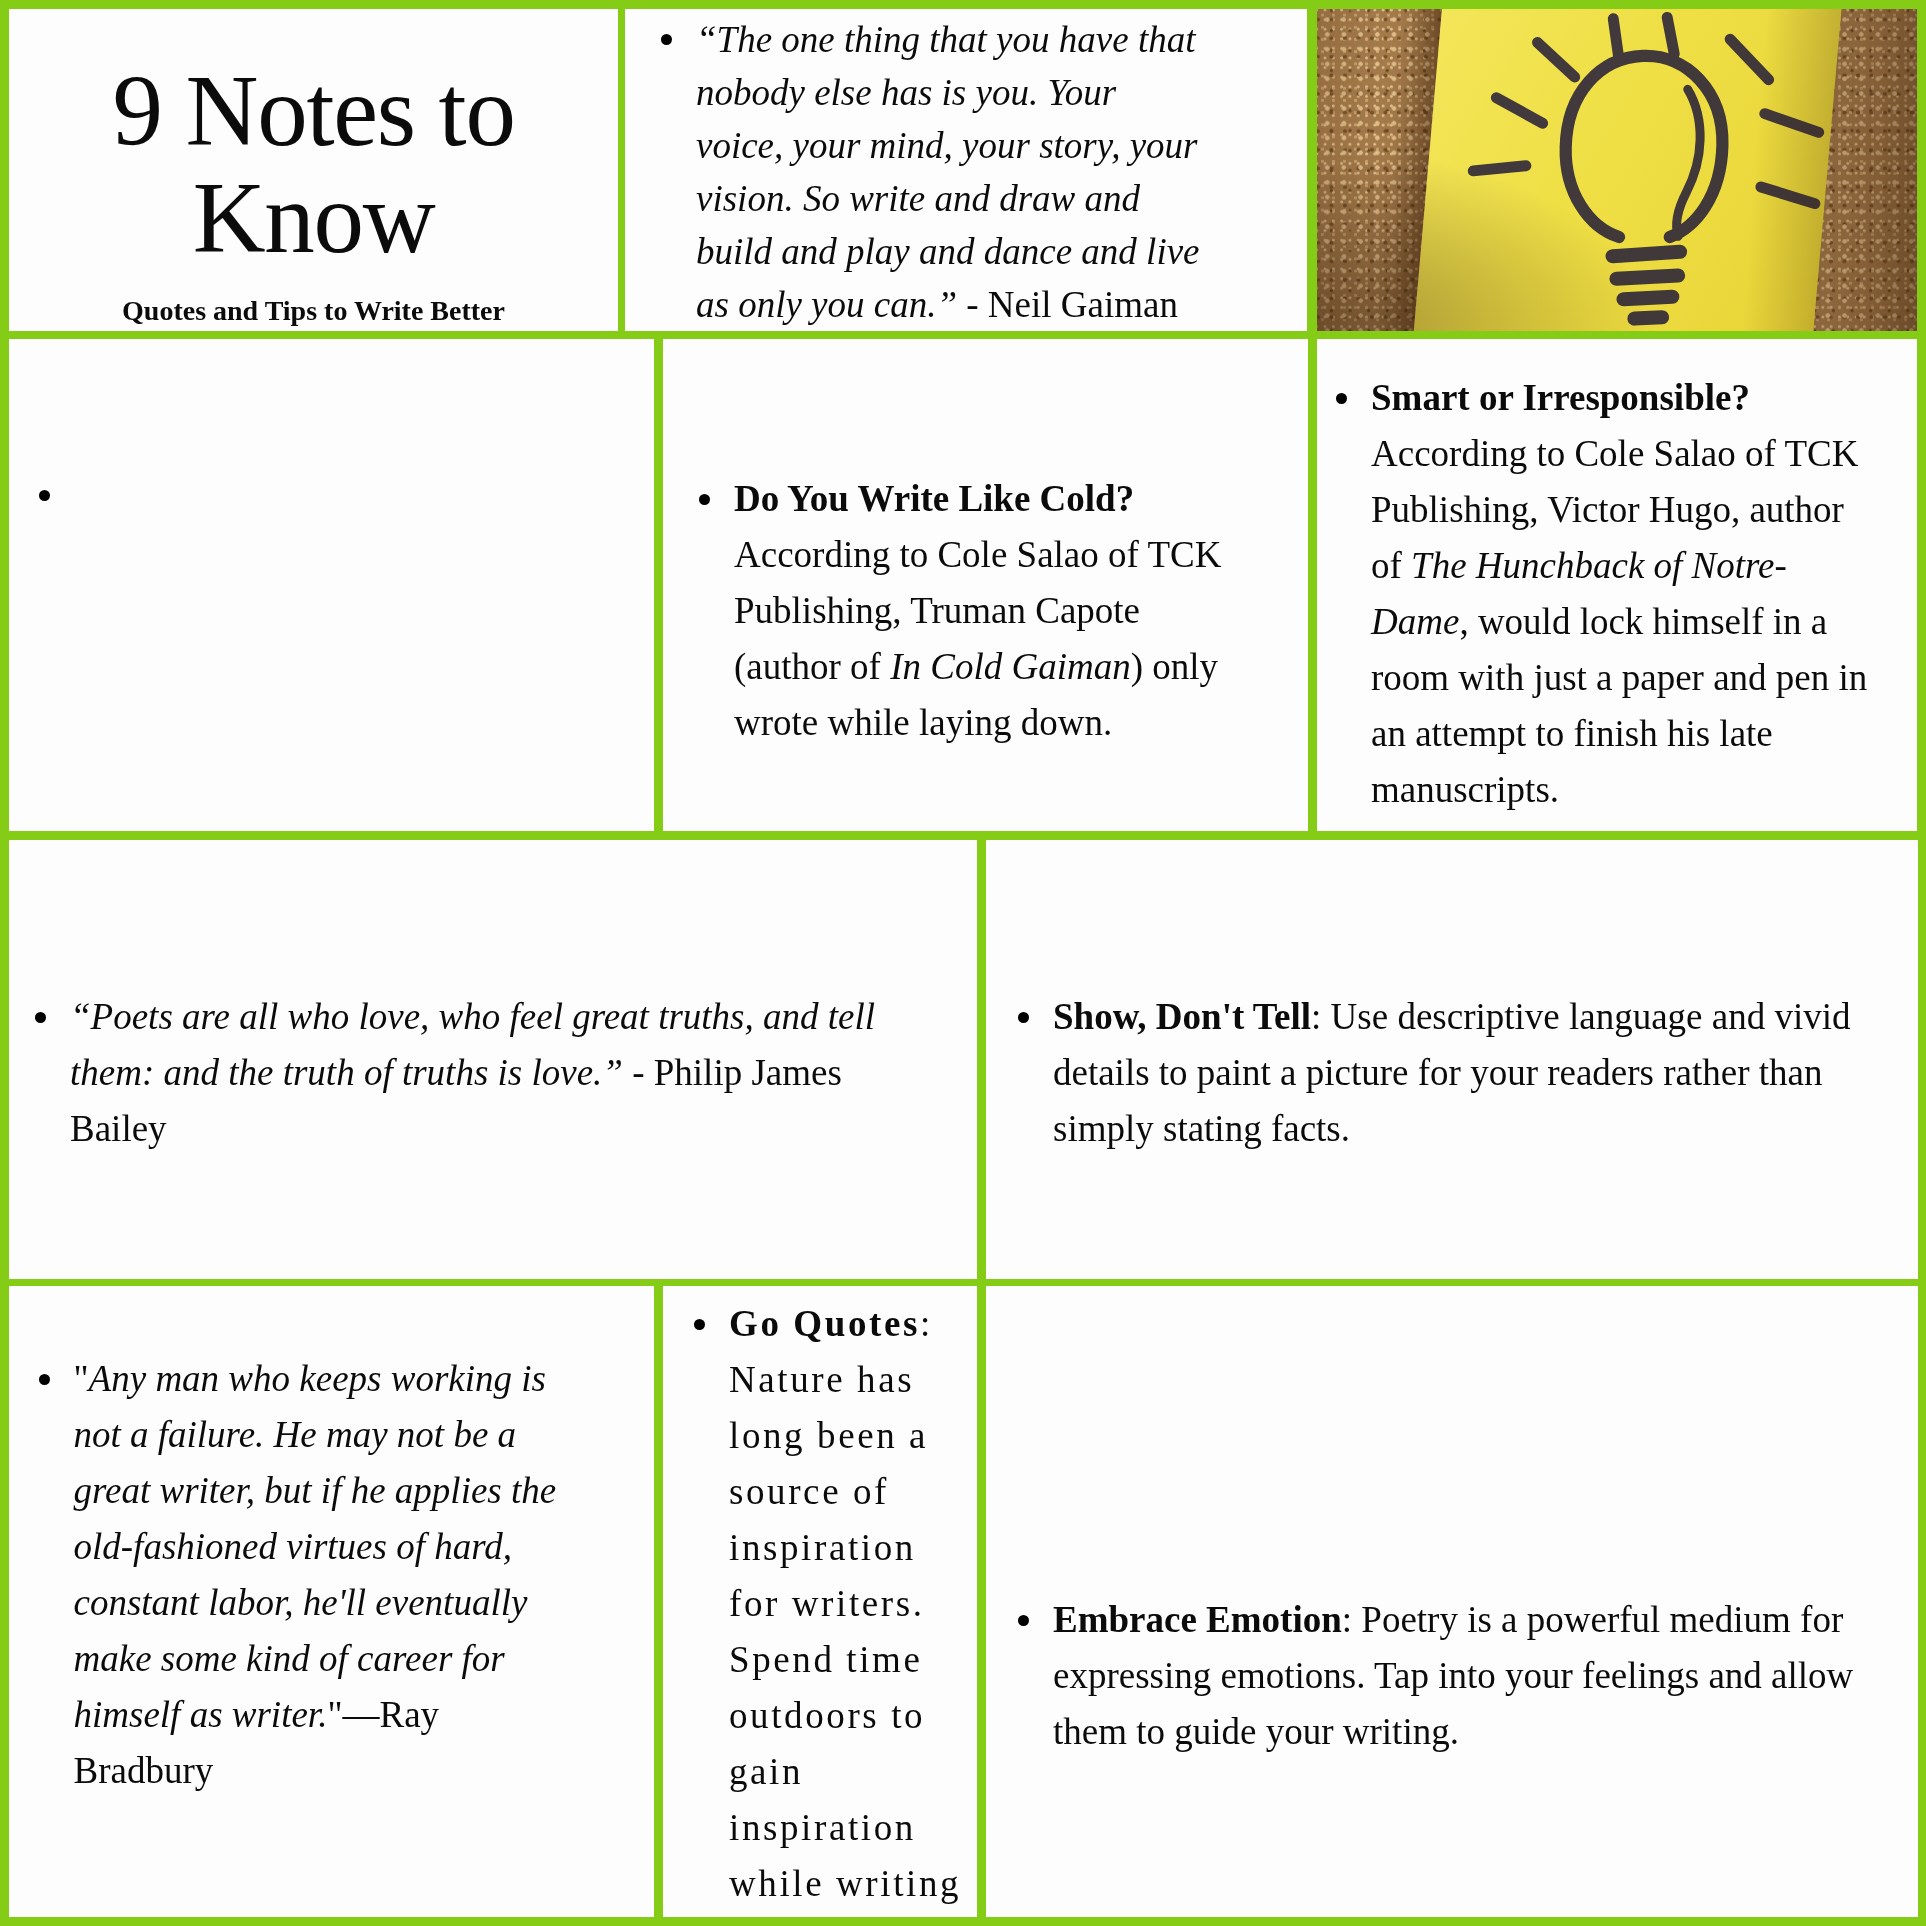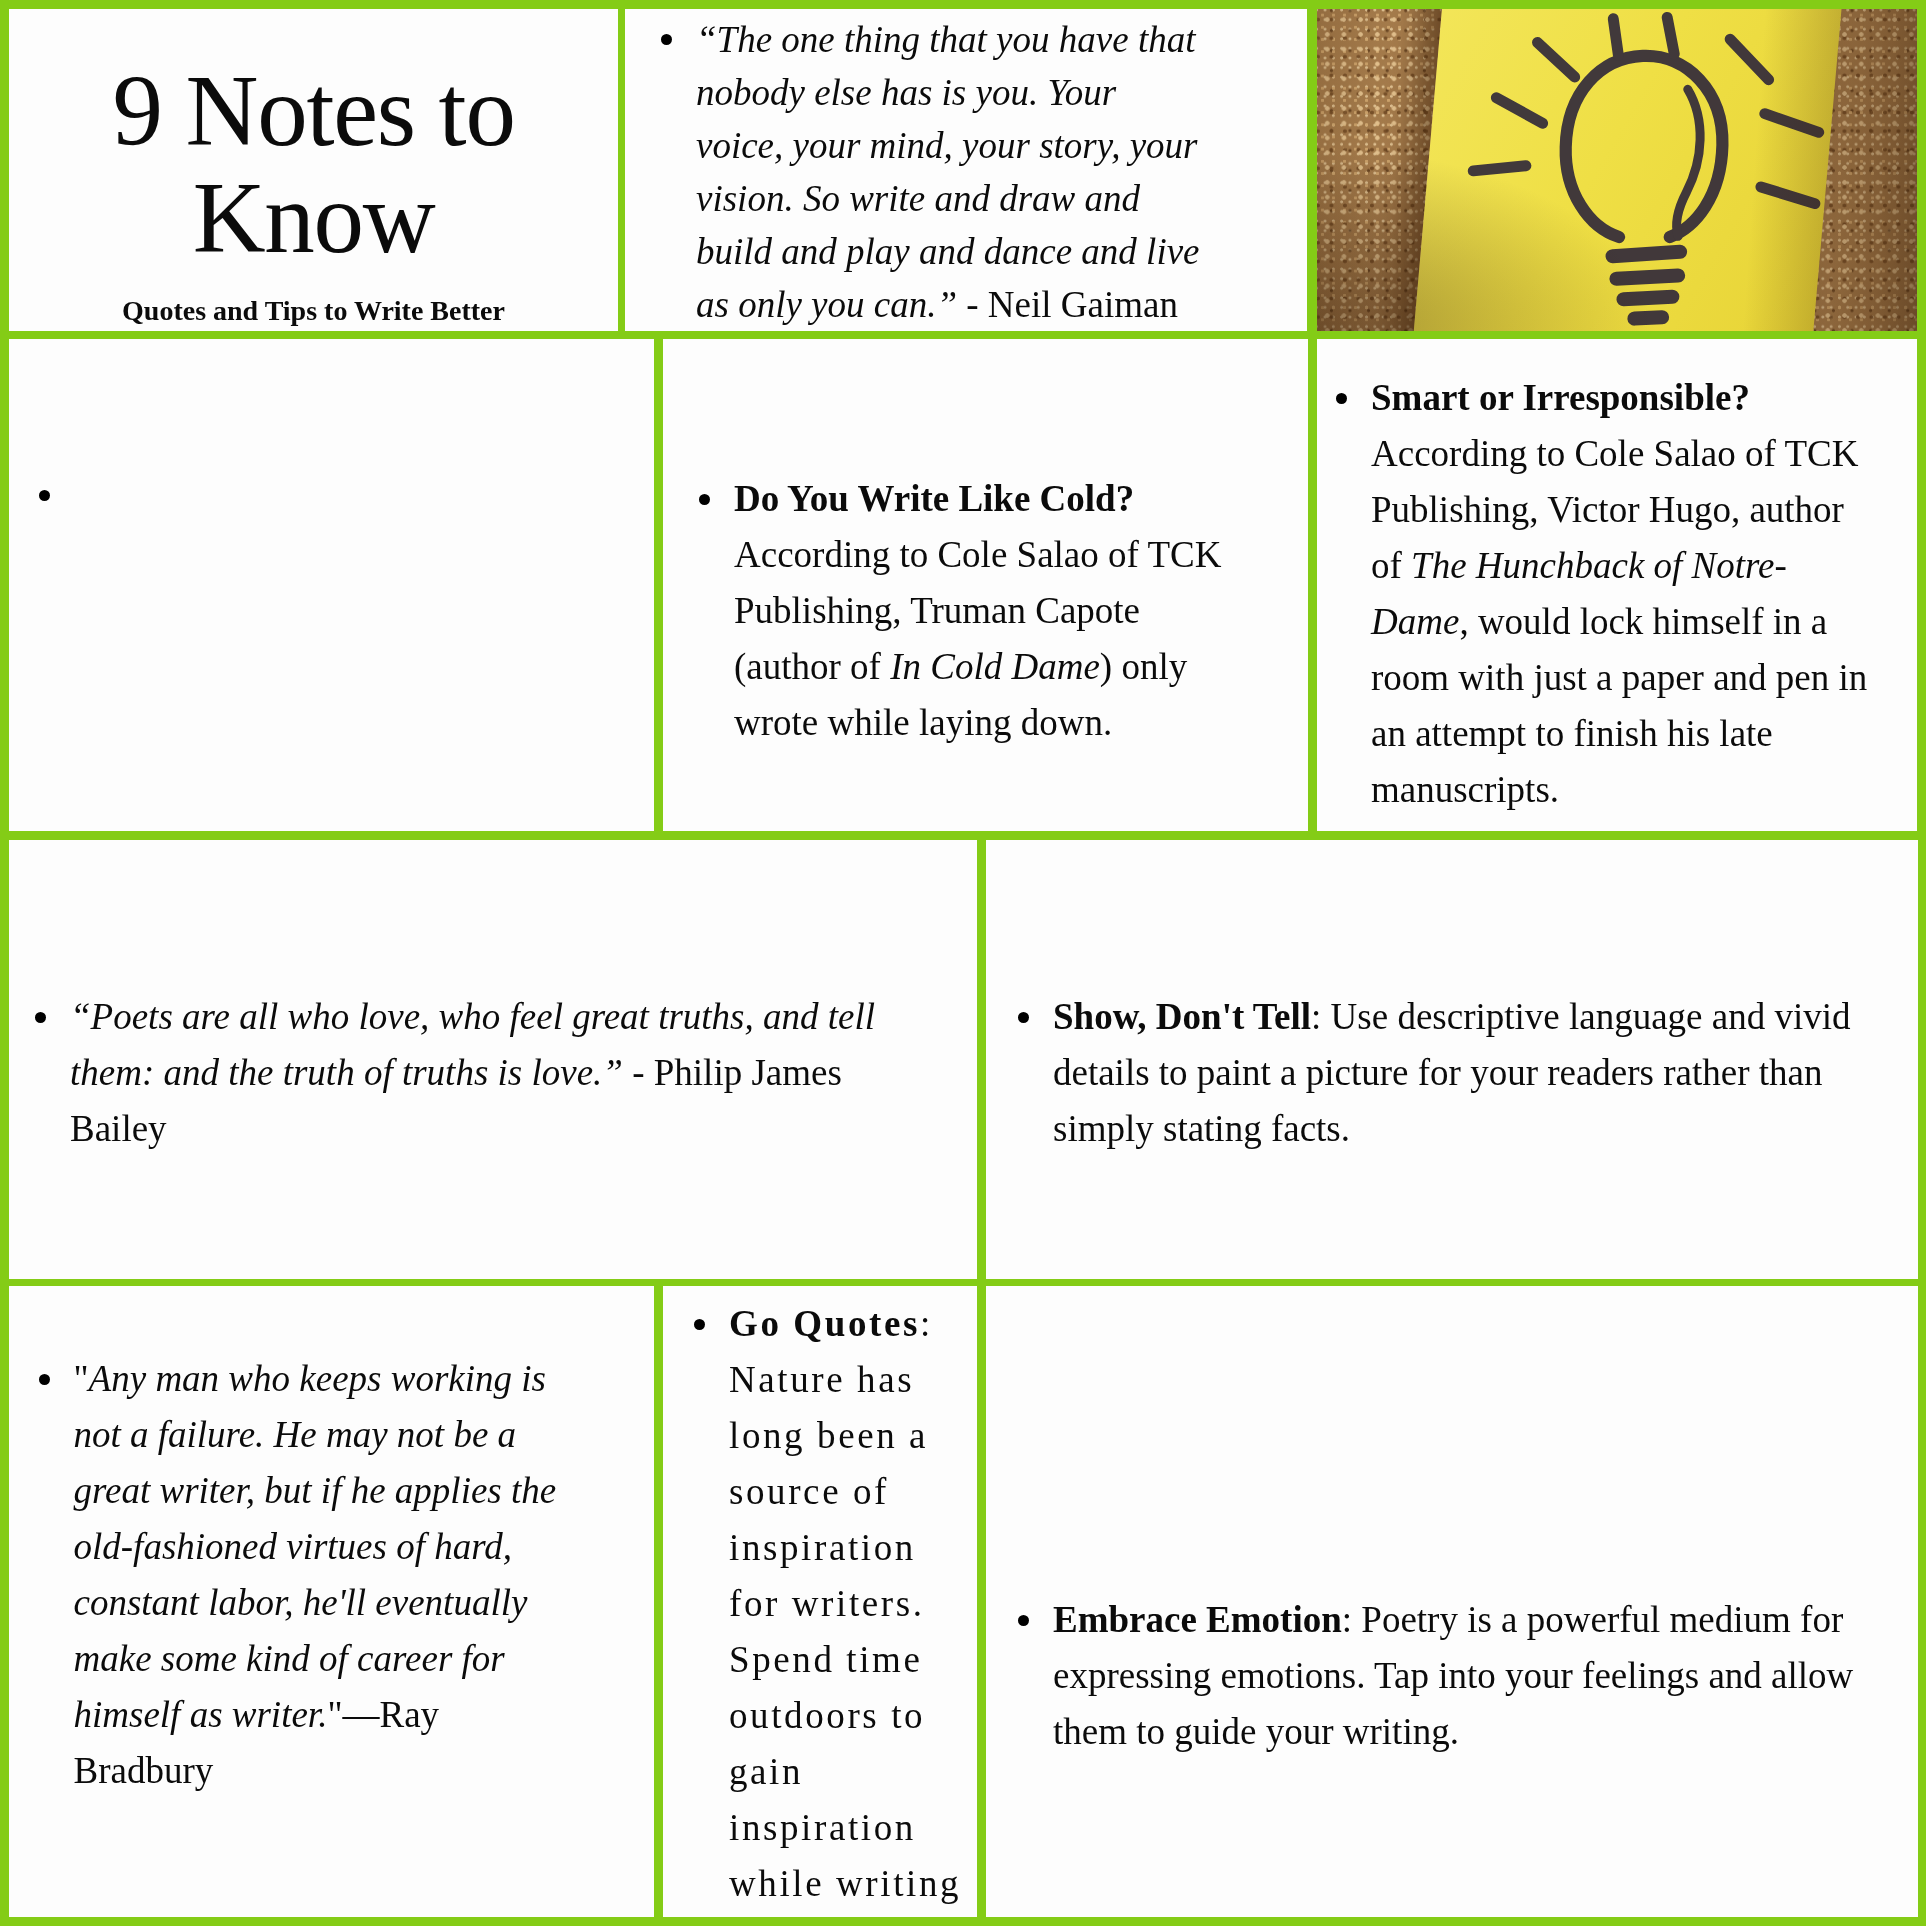--- a/index.html
+++ b/index.html
@@ -89,21 +89,21 @@
 
   <div class="cell r2c1">
     <div class="li">
       <span class="dot"></span>
     </div>
   </div>
 
   <div class="cell r2c2">
     <div class="li">
       <span class="dot"></span>
-      <div class="txt"><span style="font-weight: bold;">Do You Write Like Cold?</span><span><br>According to Cole Salao of TCK<br>Publishing, Truman Capote<br>(author of </span><span style="font-style: italic;">In Cold Dame</span><span>) only<br>wrote while laying down.</span></div>
+      <div class="txt"><span style="font-weight: bold;">Do You Write Like Cold?</span><span><br>According to Cole Salao of TCK<br>Publishing, Truman Capote<br>(author of </span><span style="font-style: italic;">In Cold Gaiman</span><span>) only<br>wrote while laying down.</span></div>
     </div>
   </div>
 
   <div class="cell r2c3">
     <div class="li">
       <span class="dot"></span>
       <div class="txt"><span style="font-weight: bold;">Smart or Irresponsible?</span><span><br>According to Cole Salao of TCK<br>Publishing, Victor Hugo, author<br>of </span><span style="font-style: italic;">The Hunchback of Notre-<br>Dame</span><span>, would lock himself in a<br>room with just a paper and pen in<br>an attempt to finish his late<br>manuscripts.</span></div>
     </div>
   </div>
 

